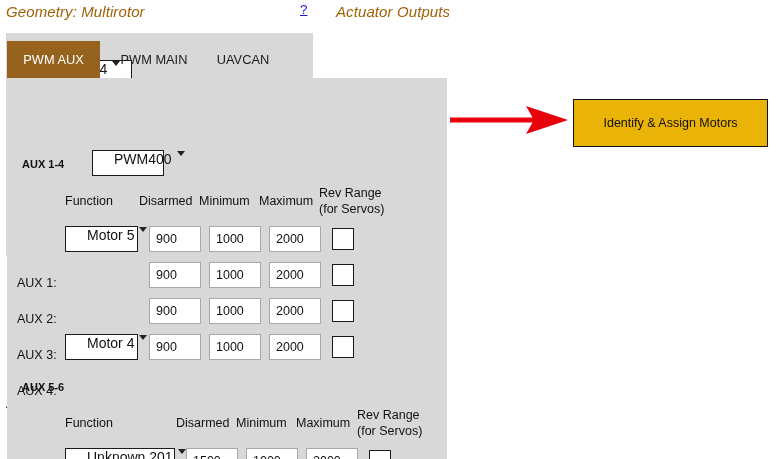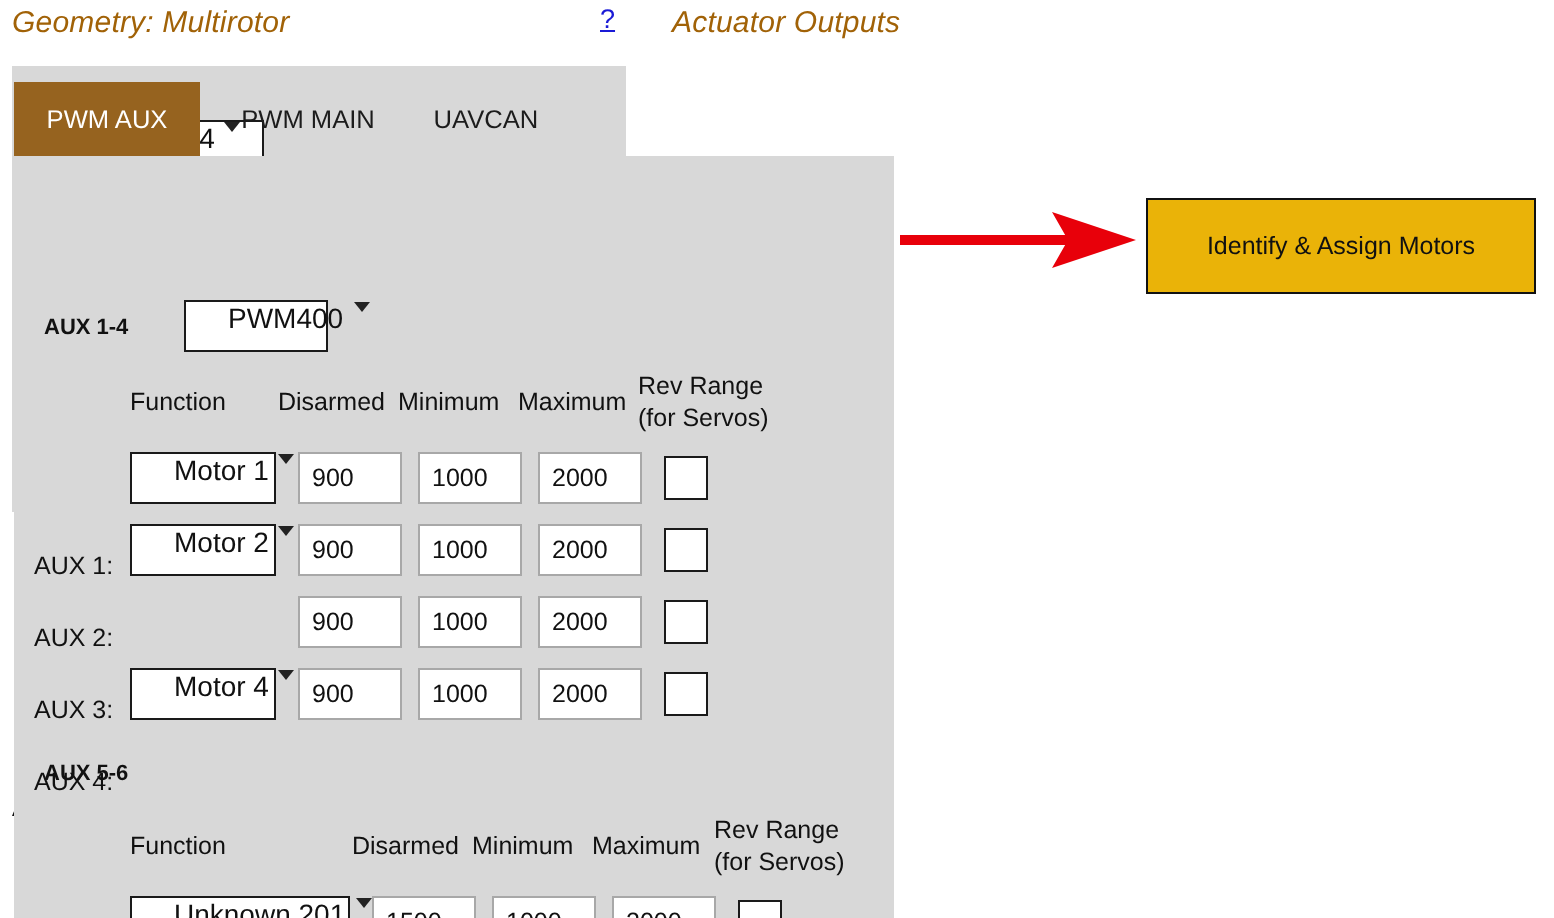--- a/index.html
+++ b/index.html
@@ -288,35 +288,31 @@
     <div class="hdr" style="left:58px;top:116px">Function</div>
     <div class="hdr" style="left:132px;top:116px">Disarmed</div>
     <div class="hdr" style="left:192px;top:116px">Minimum</div>
     <div class="hdr" style="left:252px;top:116px">Maximum</div>
     <div class="hdr" style="left:312px;top:108px">Rev Range</div>
     <div class="hdr" style="left:312px;top:124px">(for Servos)</div>
 
     <div class="aux-row" style="left:10px;top:148px;width:420px">
       <span class="aname">AUX 1:</span>
       <div class="dropdown fn-dd" style="position:absolute;left:48px">
-        <span class="dd-val">Motor 1</span>
+        <span class="dd-val">Motor 5</span>
         <span class="caret"></span>
       </div>
       <div class="aux-num nb-dis">900</div>
       <div class="aux-num nb-min">1000</div>
       <div class="aux-num nb-max">2000</div>
       <div class="rev-chk"></div>
     </div>
 
     <div class="aux-row" style="left:10px;top:184px;width:420px">
       <span class="aname">AUX 2:</span>
-      <div class="dropdown fn-dd" style="position:absolute;left:48px">
-        <span class="dd-val">Motor 2</span>
-        <span class="caret"></span>
-      </div>
       <div class="aux-num nb-dis">900</div>
       <div class="aux-num nb-min">1000</div>
       <div class="aux-num nb-max">2000</div>
       <div class="rev-chk"></div>
     </div>
 
     <div class="aux-row" style="left:10px;top:220px;width:420px">
       <span class="aname">AUX 3:</span>
       <div class="aux-num nb-dis">900</div>
       <div class="aux-num nb-min">1000</div>

